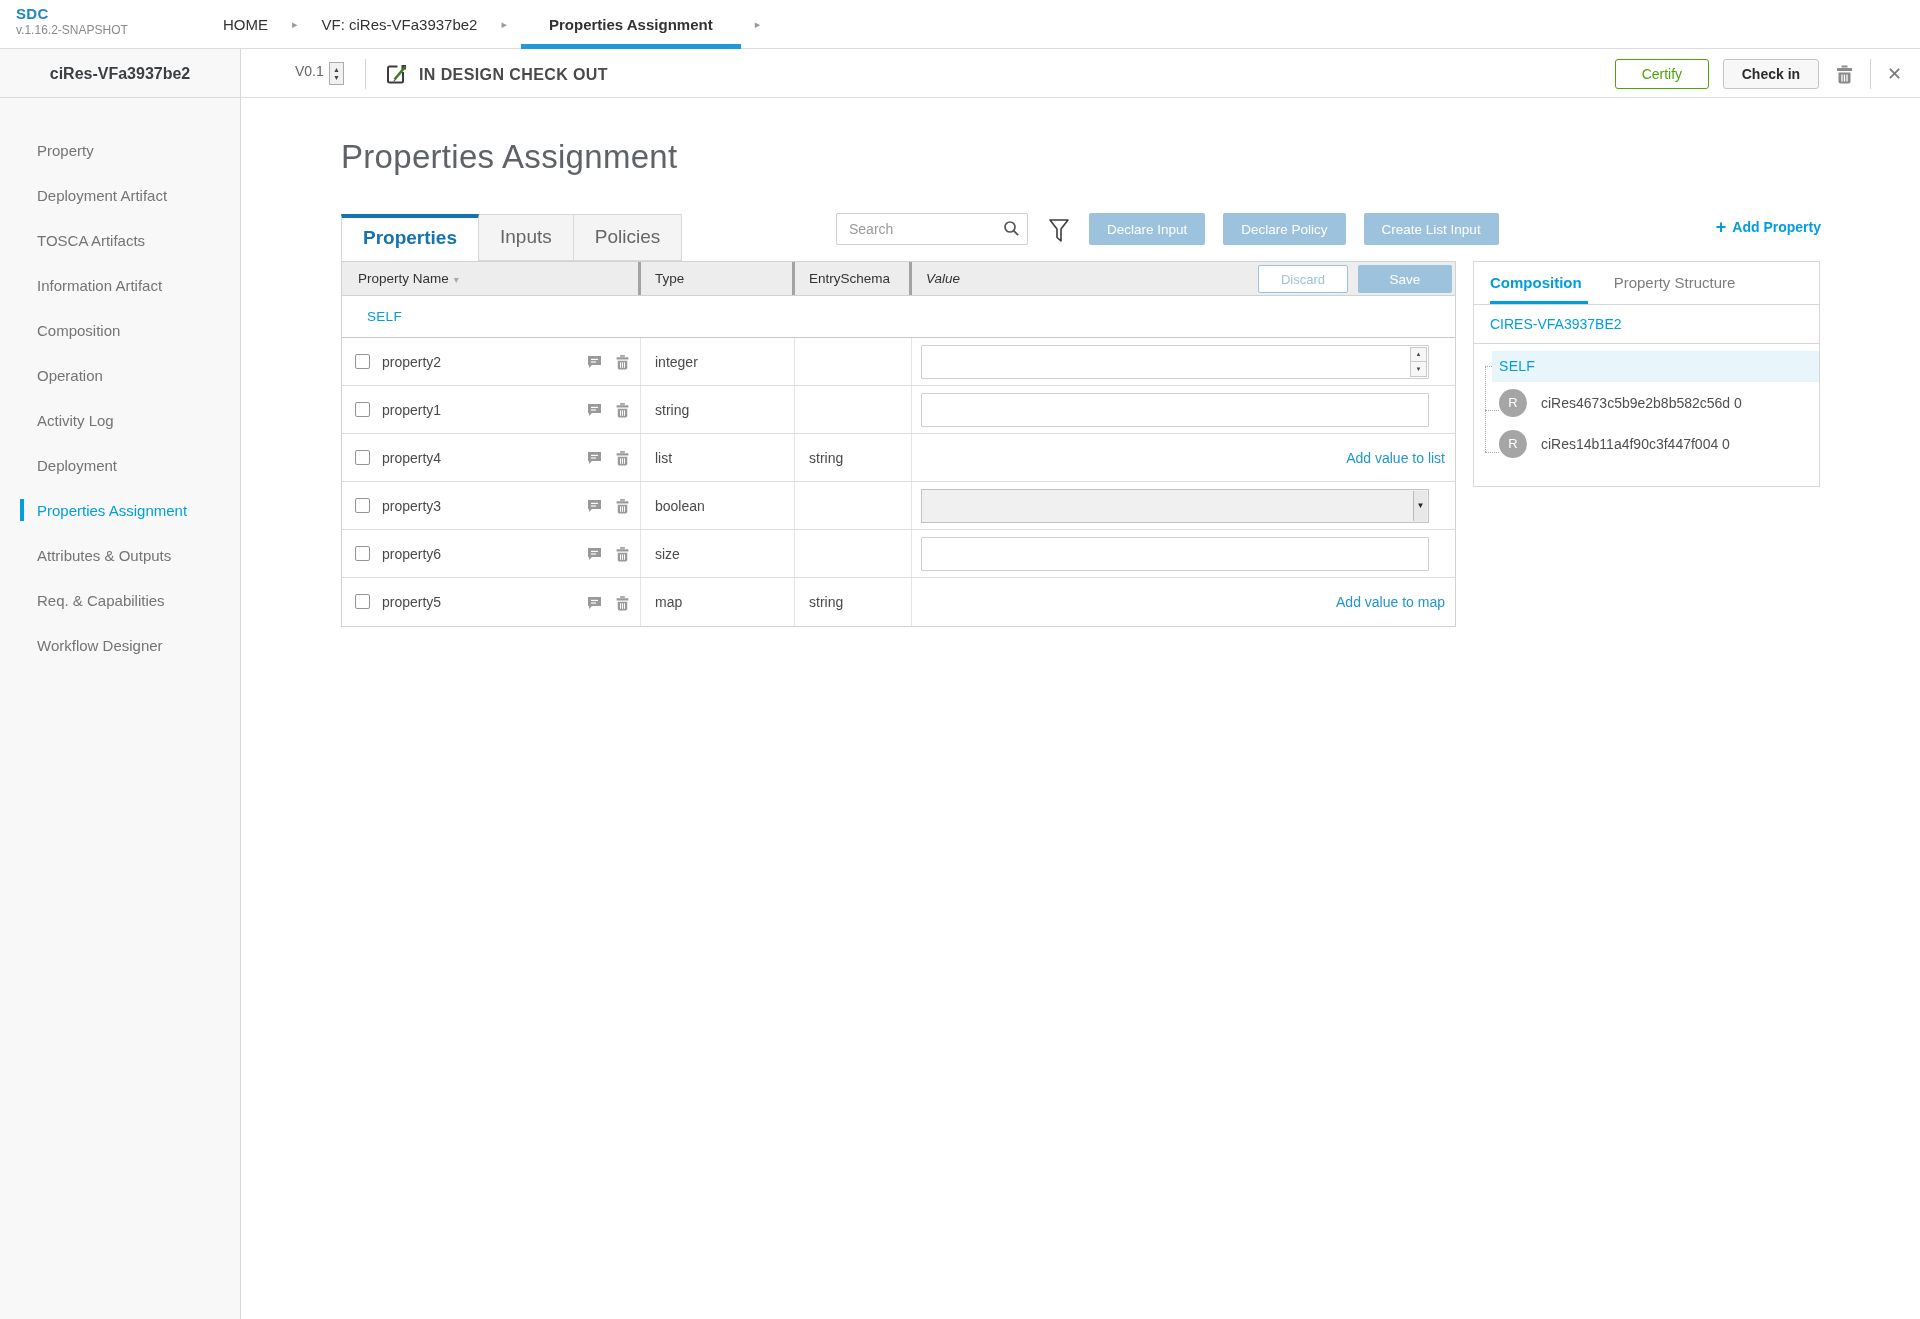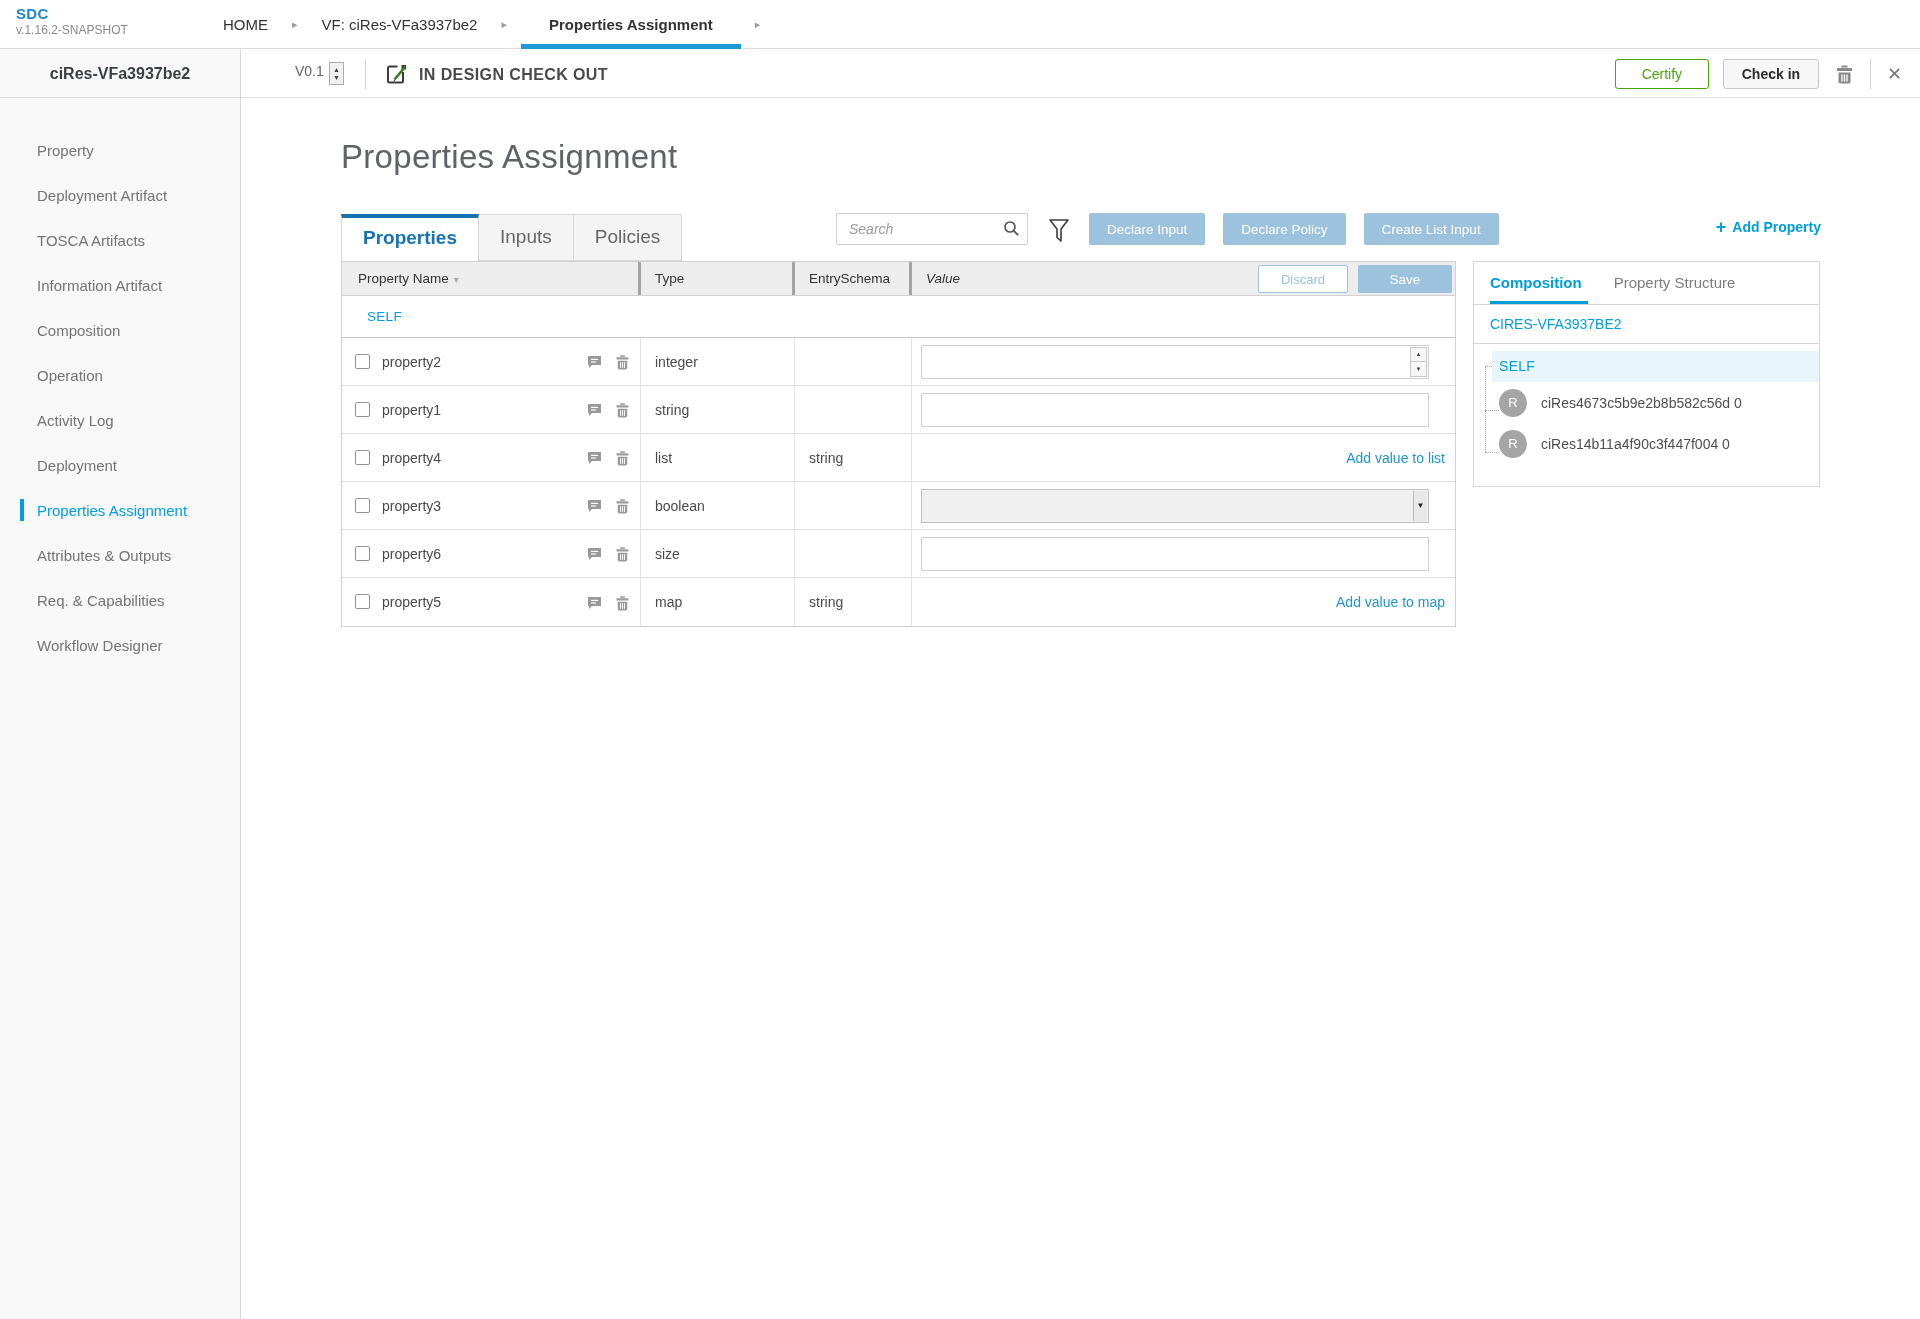--- a/index.html
+++ b/index.html
@@ -63,21 +63,21 @@
 
   .tabs { position:absolute; left:341px; top:214px; display:flex; height:47px; z-index:5; }
   .tab { padding:0 21px; background:#f4f4f4; border:1px solid #d8d8d8; border-left:none;
          font-size:19px; color:#666; line-height:43px; cursor:pointer; }
   .tab:first-child { border-left:1px solid #d8d8d8; }
   .tab.active { background:#fff; border-top:4px solid #1673b1; border-bottom:none;
                 color:#1673b1; font-weight:bold; line-height:40px; }
 
   .search-wrap { position:absolute; left:836px; top:213px; width:192px; height:32px; }
   .search-input { width:100%; height:100%; border:1px solid #cfcfcf; border-radius:2px;
-                  padding:0 20px 0 12px; font-size:14px; font-style:italic; color:#555;
+                  padding:0 20px 0 12px; font-size:14px; color:#555;
                   font-family:inherit; outline:none; }
   .search-input::placeholder { color:#9b9b9b; }
   .search-icon { position:absolute; right:8px; top:7px; }
   .filter-btn { position:absolute; left:1046px; top:216px; }
 
   .action-btns { position:absolute; left:1089px; top:213px; display:flex; gap:18px; }
   .btn-blue { height:32px; padding:0 18px; background:#9dc2dd; color:#fff; border:none;
               border-radius:2px; font-size:13.5px; cursor:pointer; font-family:inherit; }
 
   .add-property { position:absolute; right:99px; top:219px; color:#009fdb; font-size:14px;

